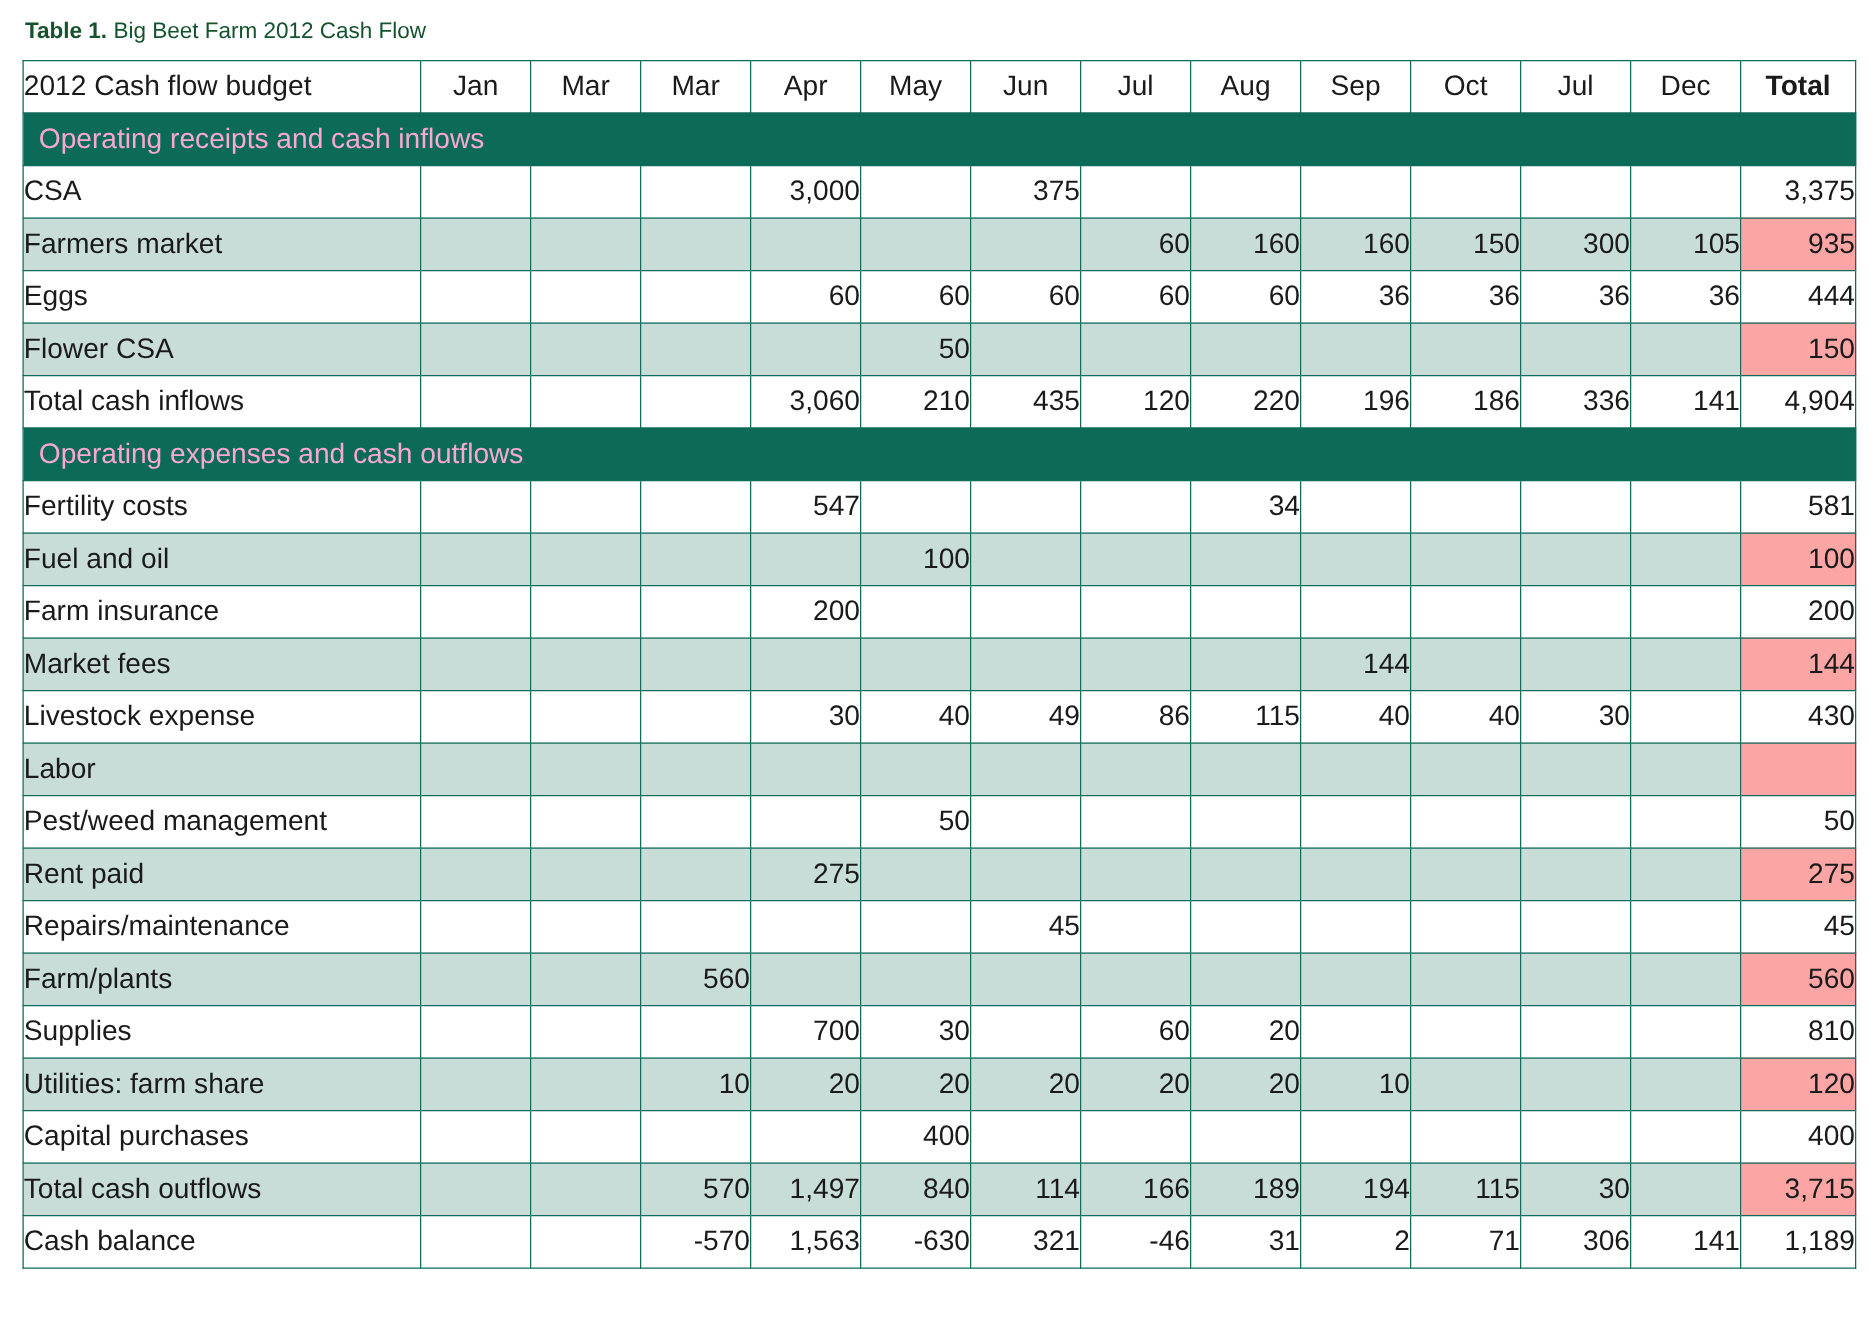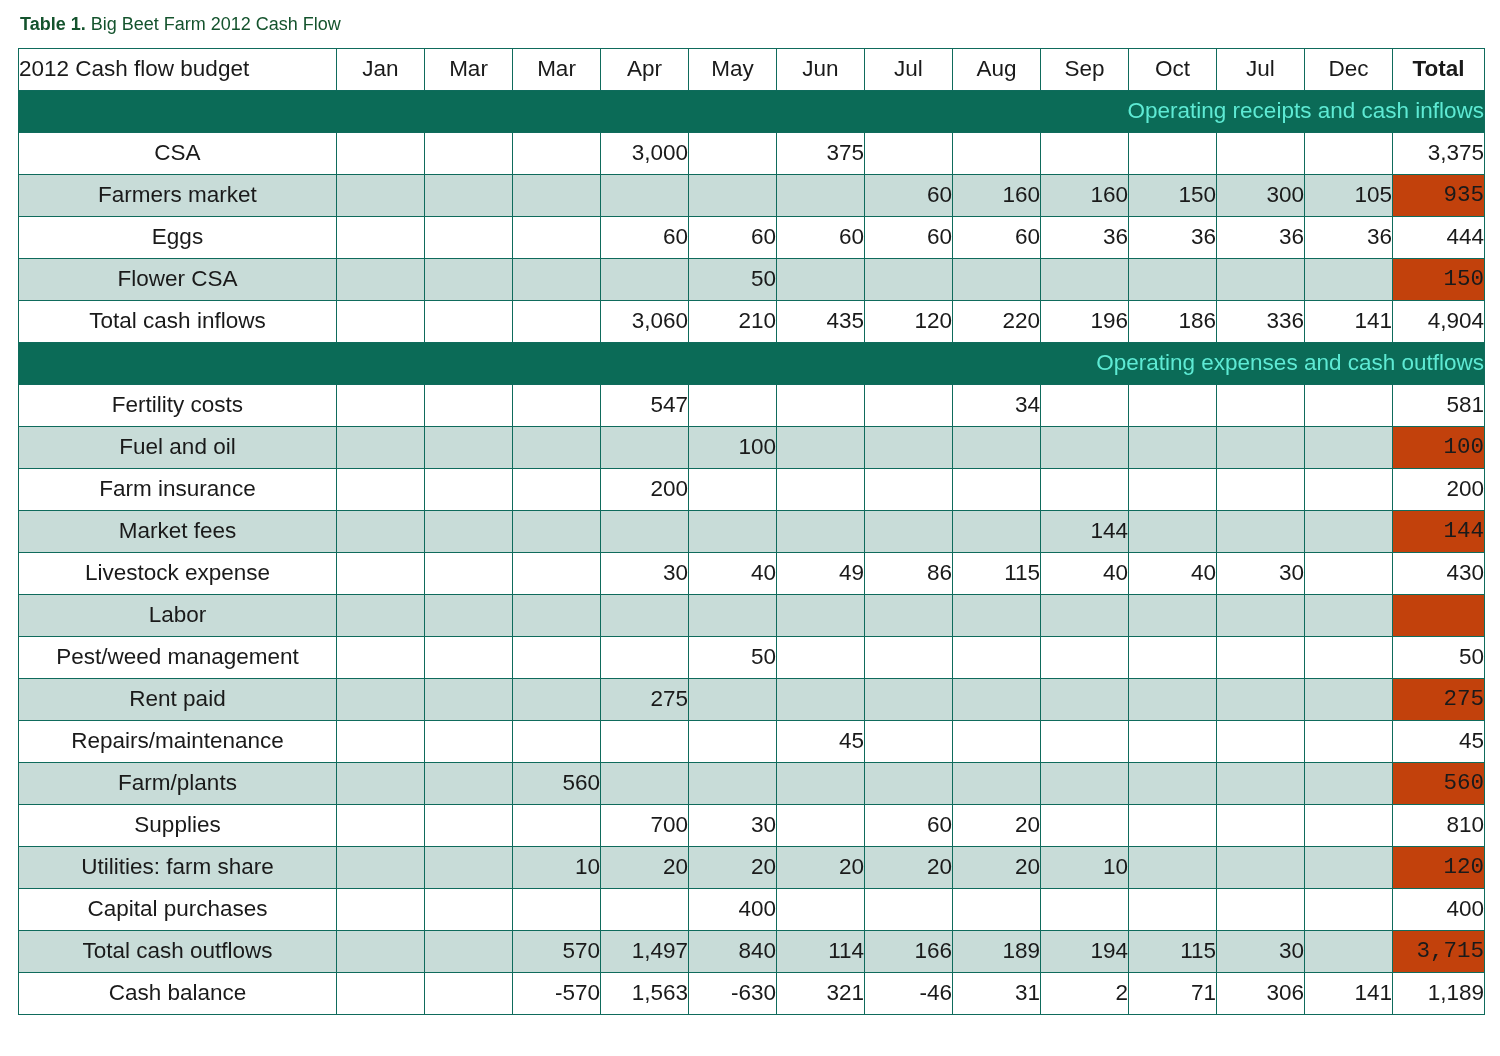--- a/index.html
+++ b/index.html
@@ -40,21 +40,21 @@
     box-sizing: border-box;
     font-weight: normal;
     background: #ffffff;
   }
   
   col.c-label { width: 318px; }
   col.c-month { width: 88px; }
   col.c-total { width: 92px; }
 
   .cell-label {
-    text-align: center;
+    text-align: left;
     padding-left: 12px;
   }
   .cell-num {
     text-align: right;
     padding-right: 12px;
   }
   thead th {
     font-size: 22.5px;
   }
   thead th.cell-label {
@@ -66,37 +66,36 @@
     padding-right: 0;
     font-weight: normal;
   }
   thead th.total-head {
     font-weight: bold;
     text-align: center;
     padding-right: 0;
   }
   tr.section td {
     background: #0b6b57;
-    color: #5eead4;
-    text-align: right;
+    color: #f9a8d4;
+    text-align: left;
     padding-left: 12px;
     font-size: 22.5px;
     border-color: #0f6b5c;
   }
   tr.shade td {
     background: #c8dcd8;
   }
   td.total-col {
     font-weight: bold;
     text-align: right;
     padding-right: 12px;
   }
   tr.shade td.total-col {
-    background: #c2410c;
-    font-family: Liberation Mono, monospace;
+    background: #fca5a5;
   }
 </style>
 </head>
 <body>
 
 <div class="page">
 
   <div class="caption">
     <span class="caption-label">Table 1.</span><span> Big Beet Farm 2012 Cash Flow</span>
   </div>

